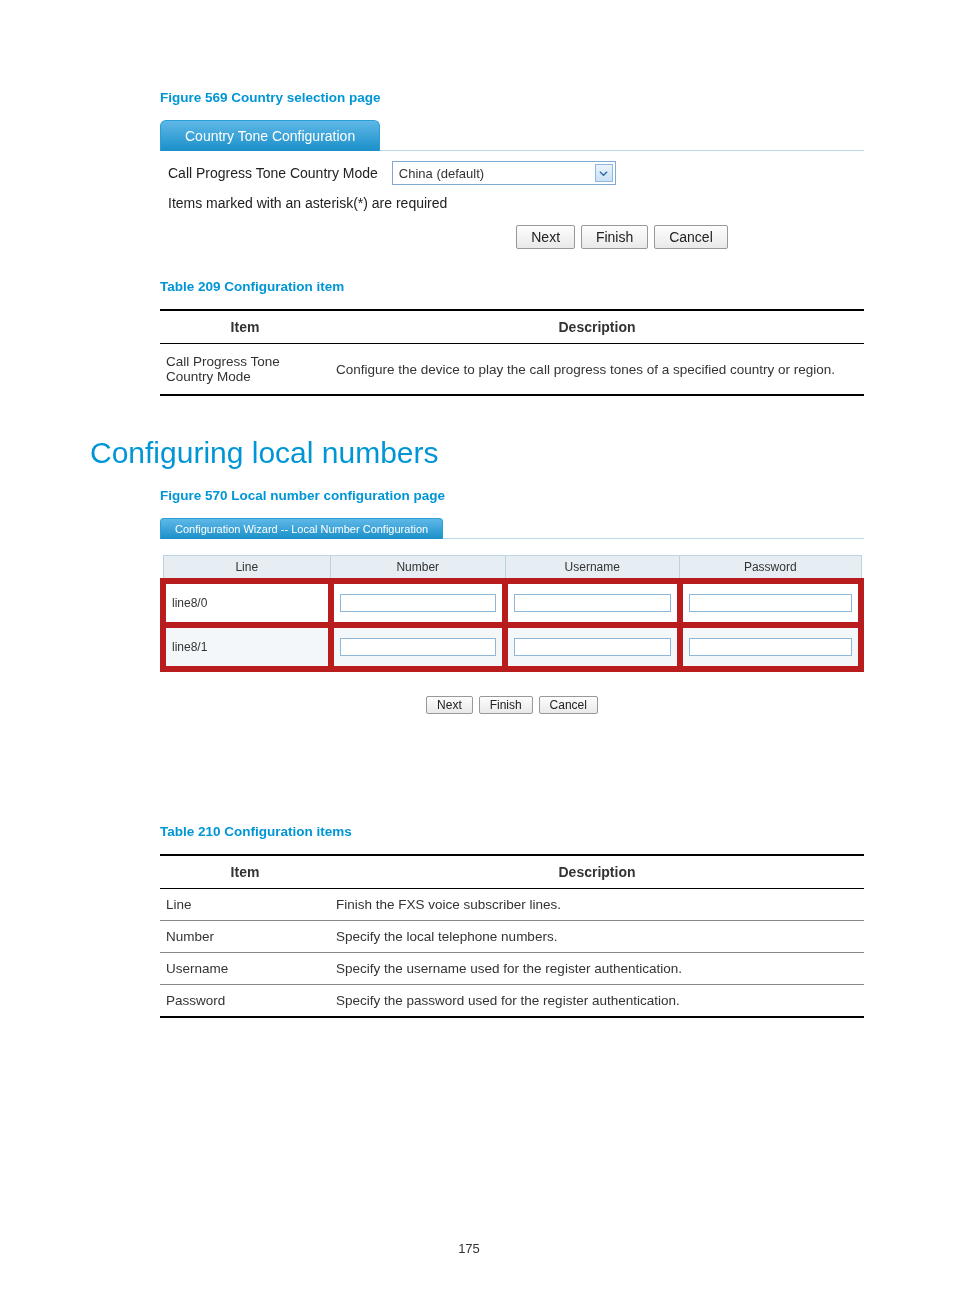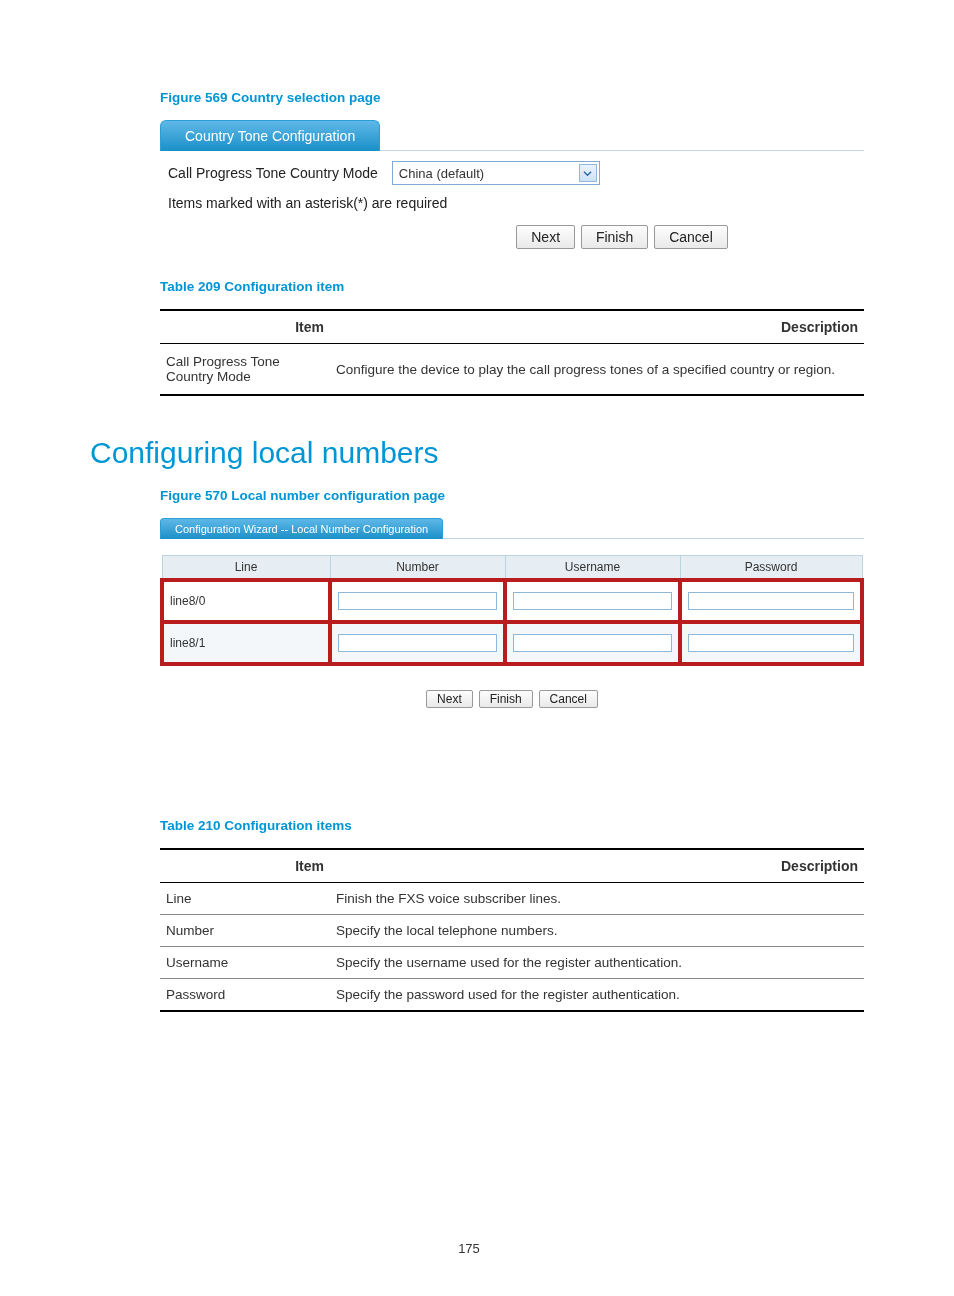--- a/index.html
+++ b/index.html
@@ -48,21 +48,21 @@
     gap: 14px;
   }
   .form-label {
     font-size: 14px;
     color: #222;
   }
   .select-box {
     border: 1px solid #7faad6;
     background: #fff;
     height: 24px;
-    width: 208px;
+    width: 224px;
     display: flex;
     align-items: center;
     justify-content: space-between;
     padding: 0 2px 0 6px;
     font-size: 13px;
   }
   .select-arrow {
     width: 18px;
     height: 18px;
     border: 1px solid #8fb8e0;
@@ -95,21 +95,21 @@
   .btn-small {
     padding: 1px 10px;
     font-size: 12px;
   }
   .desc-table {
     width: 100%;
     border-collapse: collapse;
     margin: 4px 0 40px 0;
   }
   .desc-table thead th {
-    text-align: right;
+    text-align: center;
     font-weight: bold;
     font-size: 14px;
     border-top: 2px solid #000;
     border-bottom: 1px solid #000;
     padding: 8px 6px;
   }
   .desc-table tbody td {
     border-bottom: 1px solid #000;
     padding: 10px 6px;
     font-size: 13.5px;
@@ -161,21 +161,21 @@
   }
   .grid-table th {
     background: #e6eef3;
     border: 1px solid #bcd3e2;
     padding: 4px 10px;
     font-weight: normal;
     text-align: center;
     color: #333;
   }
   .grid-table td {
-    border: 4px solid #b91c1c;
+    border: 6px solid #b91c1c;
     padding: 10px 6px;
     height: 22px;
   }
   .grid-table td.line-cell { font-size: 12px; color: #333; }
   .grid-table tr.odd { background: #f3f7fa; }
   .grid-input {
     border: 1px solid #8fb8d8;
     width: 100%;
     height: 18px;
     box-sizing: border-box;

